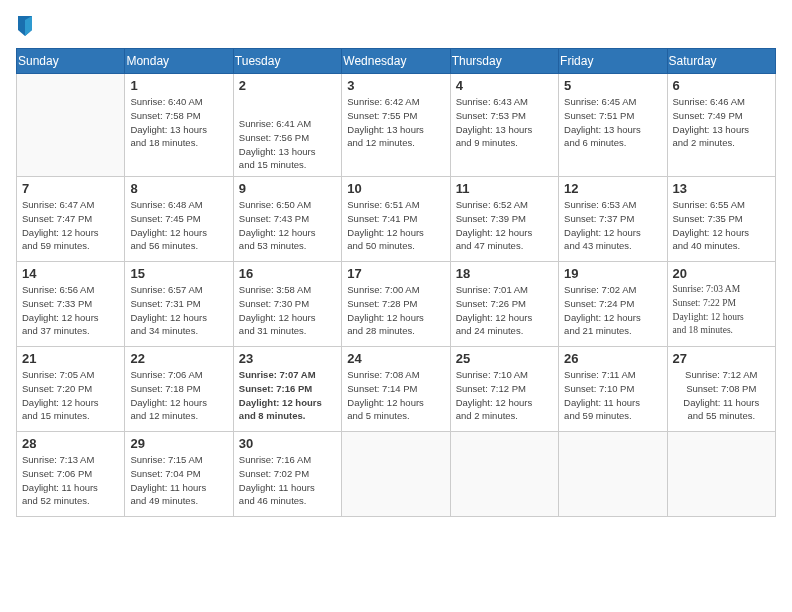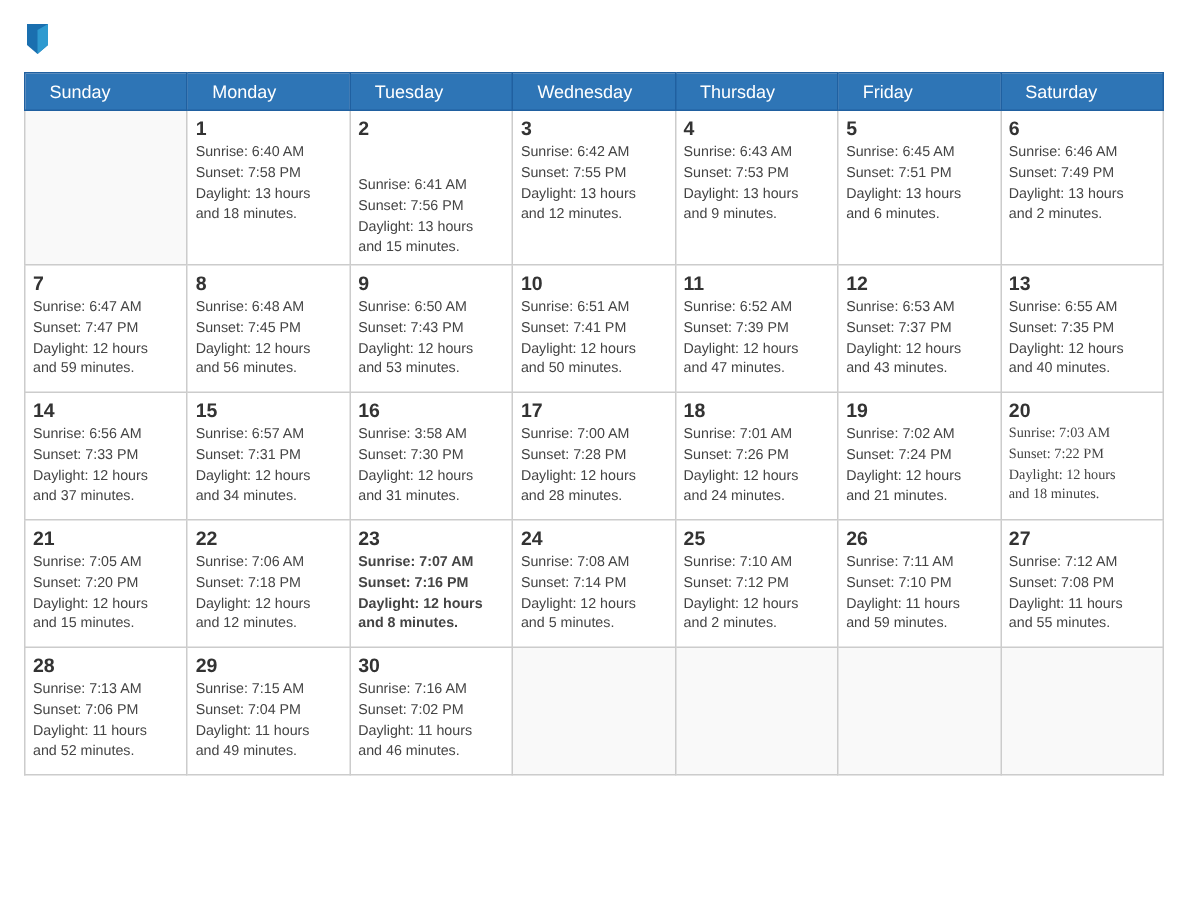--- a/index.html
+++ b/index.html
@@ -52,21 +52,21 @@
     }
     .calendar {
       width: 100%;
       border-collapse: collapse;
       border: 1px solid #ccc;
     }
     .calendar th {
       background: #2e75b6;
       color: #fff;
       font-size: 12px;
-      padding: 5px 16px;
+      padding: 5px 1px;
       text-align: left;
       border: 1px solid #2060a0;
       font-weight: normal;
       margin-top: 20px;
     }
     .calendar td {
       border: 1px solid #ccc;
       vertical-align: top;
       padding: 4px 5px;
       font-size: 10px;
@@ -306,21 +306,21 @@
         </td>
         <td>
           <span class="day-number">26</span>
           <div class="day-info" style="white-space: pre-line;">Sunrise: 7:11 AM
 Sunset: 7:10 PM
 Daylight: 11 hours
 and 59 minutes.</div>
         </td>
         <td>
           <span class="day-number">27</span>
-          <div class="day-info" style="white-space: pre-line;">Sunrise: 7:12 AM
+          <div class="day-info" style="white-space: pre-line; text-align: center;">Sunrise: 7:12 AM
 Sunset: 7:08 PM
 Daylight: 11 hours
 and 55 minutes.</div>
         </td>
       </tr>
       <tr>
         <td>
           <span class="day-number">28</span>
           <div class="day-info" style="white-space: pre-line;">Sunrise: 7:13 AM
 Sunset: 7:06 PM

